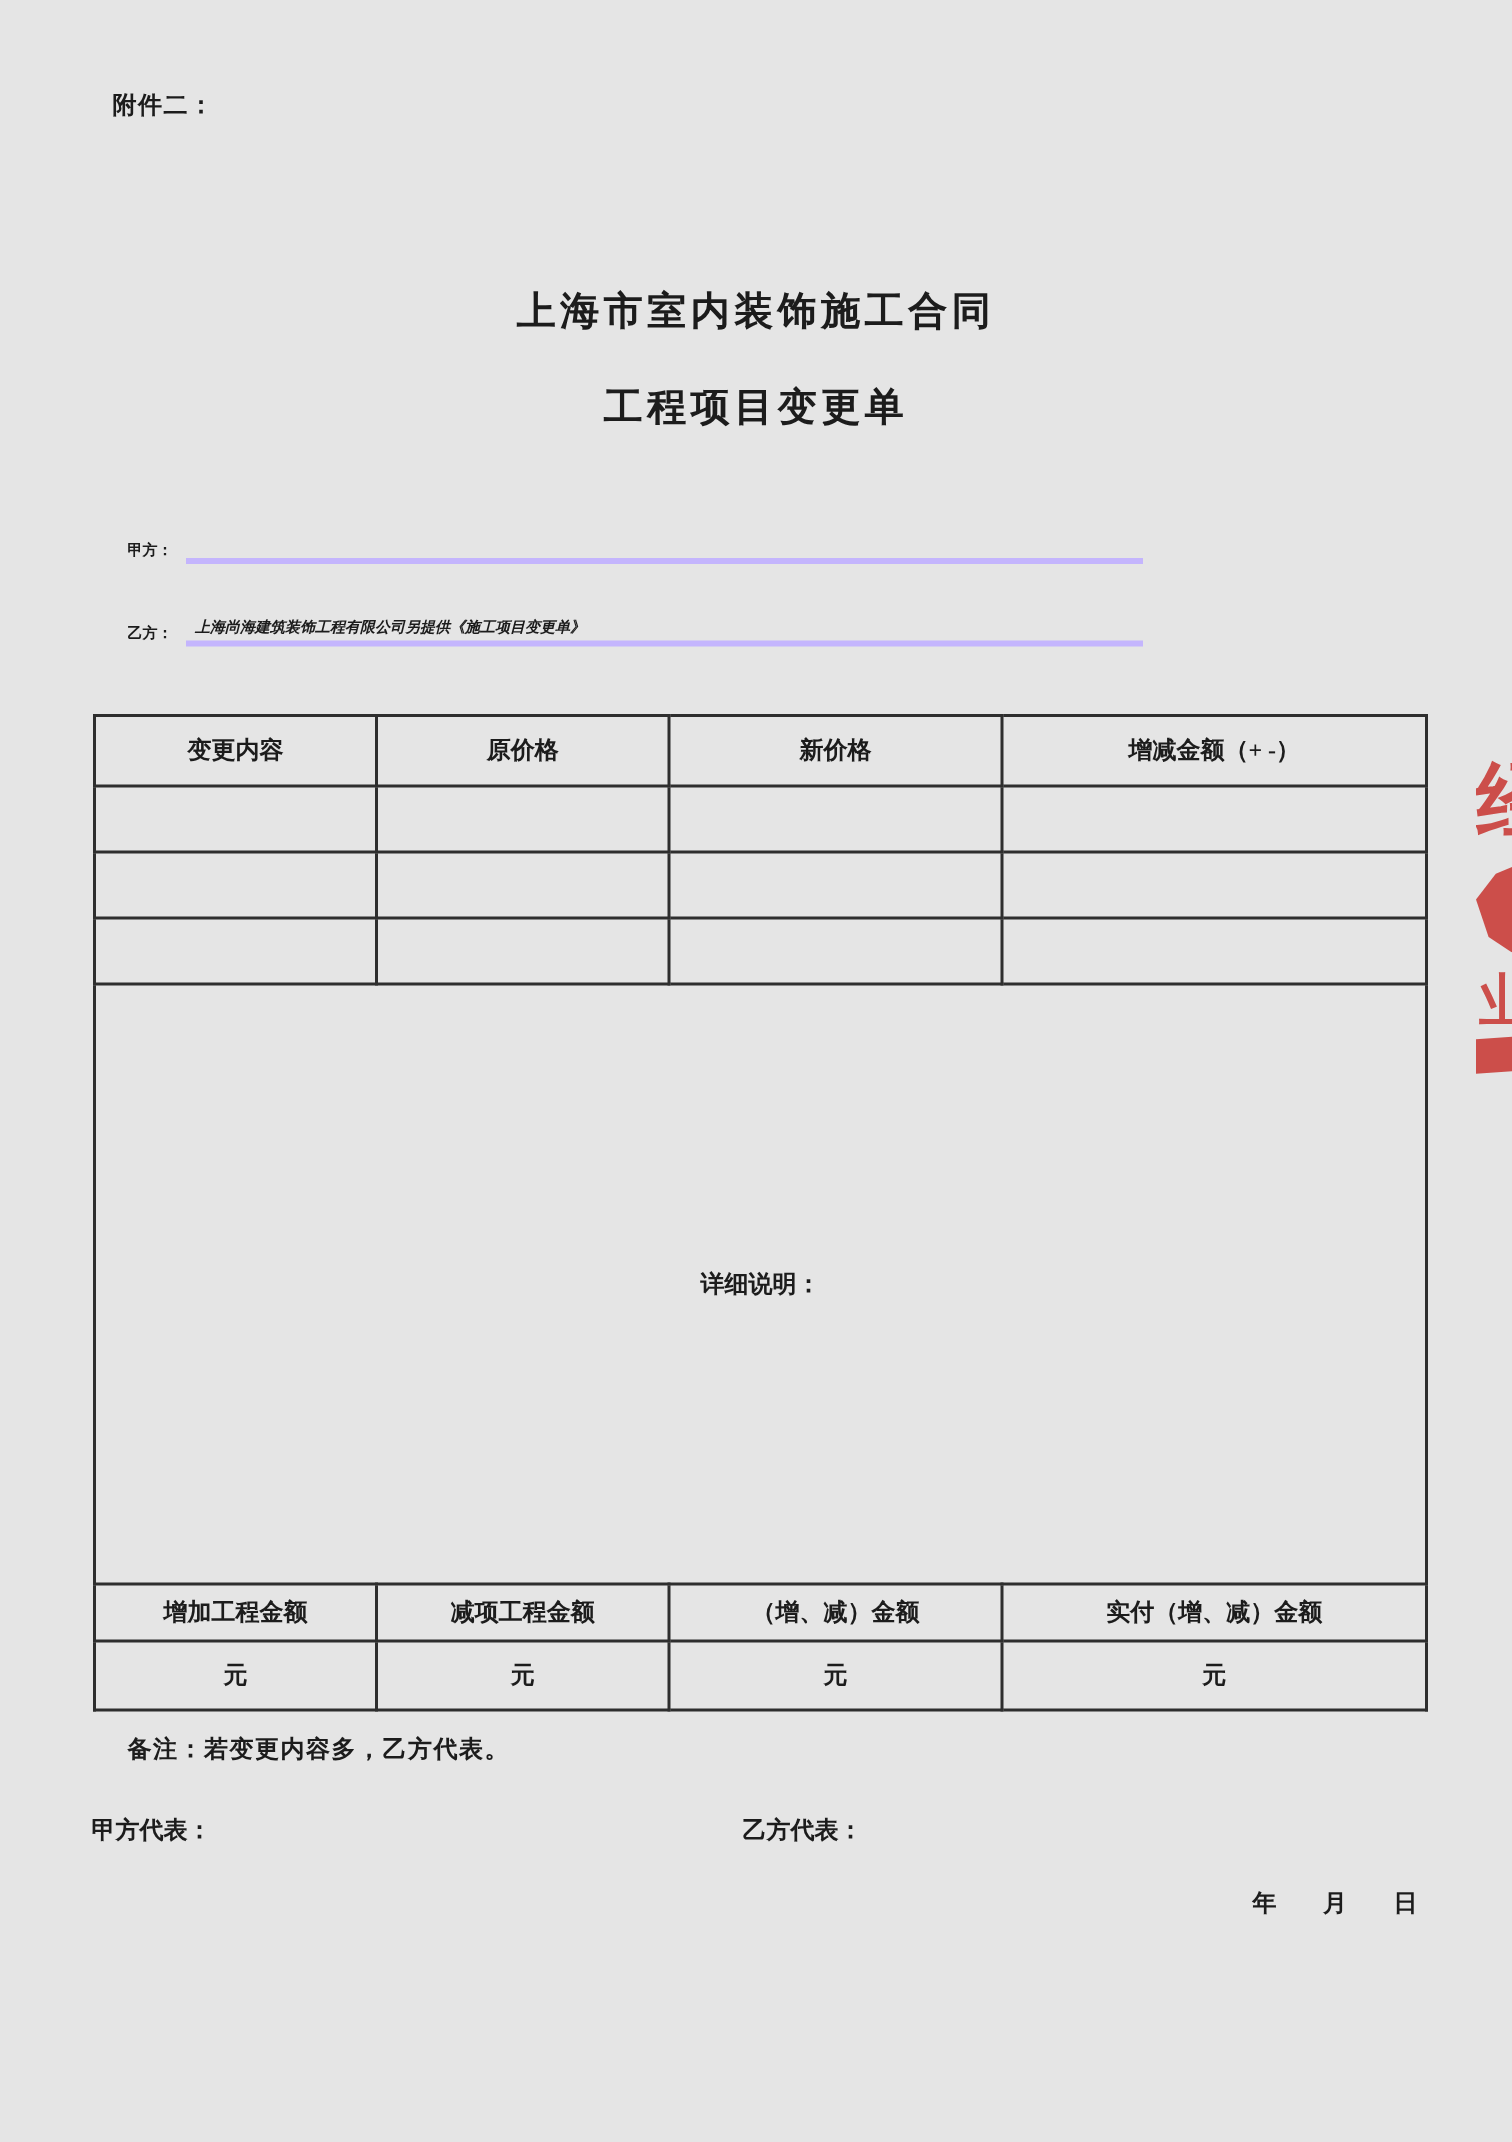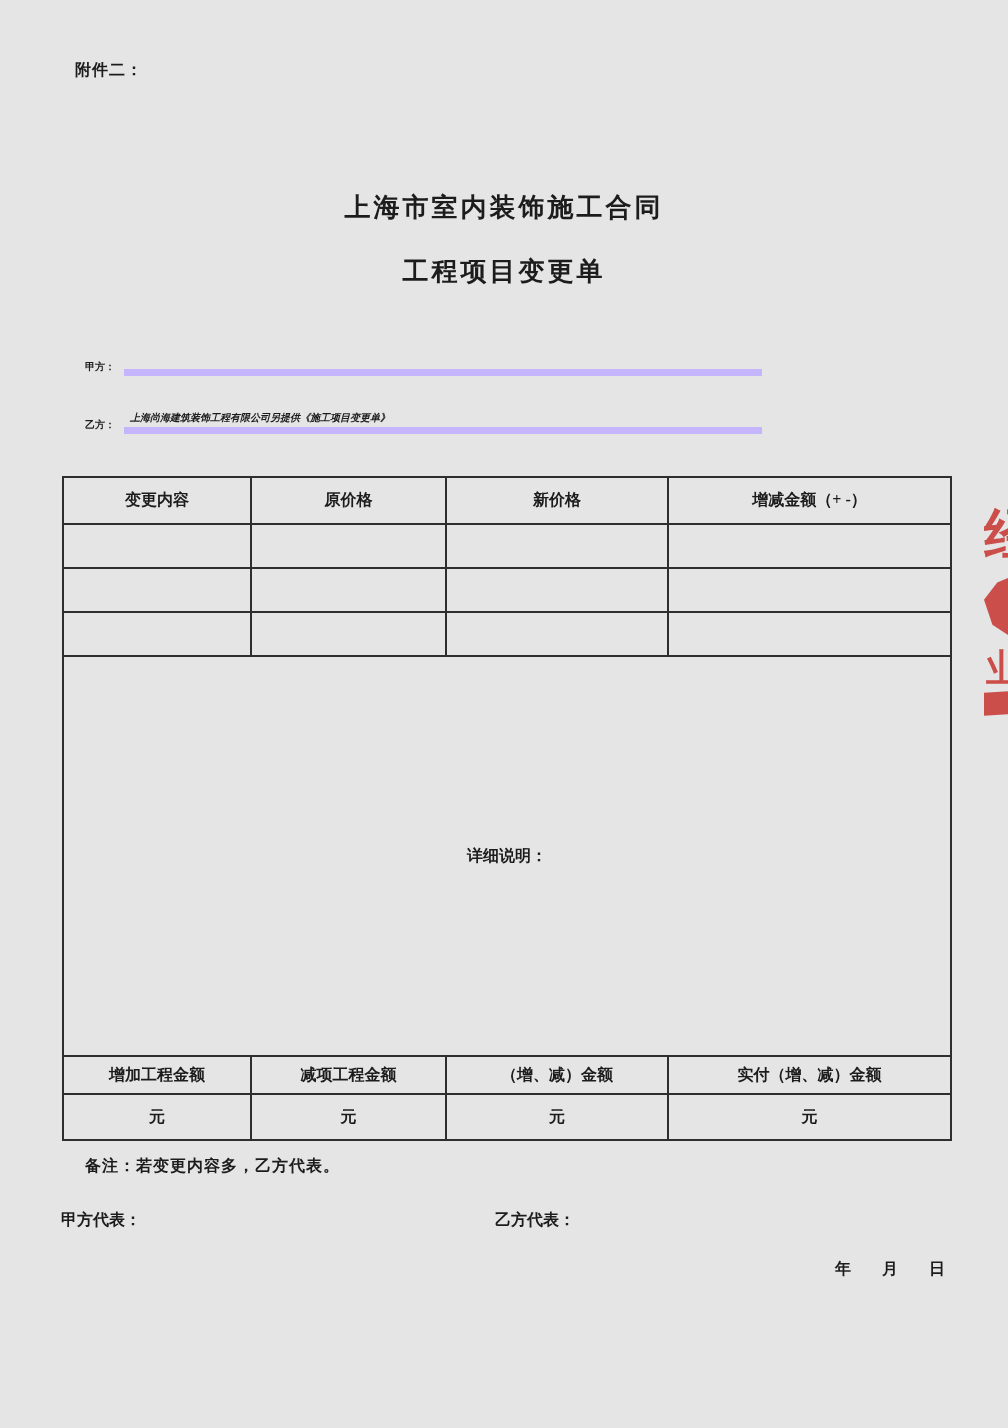--- a/index.html
+++ b/index.html
@@ -25,21 +25,21 @@
     position:absolute;left:85px;
     display:flex;align-items:flex-end;
     font-size:10px;font-weight:600;
   }
   .party-a{top:360px;}
   .party-b{top:411px;}
   .party-label{white-space:nowrap;padding-bottom:2px;}
   .party-value{
     display:inline-block;
     width:628px;margin-left:9px;
-    border-bottom:7px solid #c4b5fd;
+    border-bottom:4px solid #c4b5fd;
     padding:0 4px 2px 6px;
     font-style:italic;font-weight:700;
     white-space:nowrap;overflow:hidden;
   }
   table.form{
     position:absolute;left:62px;top:476px;
     width:888px;border-collapse:collapse;table-layout:fixed;
   }
   table.form td{
     border:2px solid #2e2e2e;

